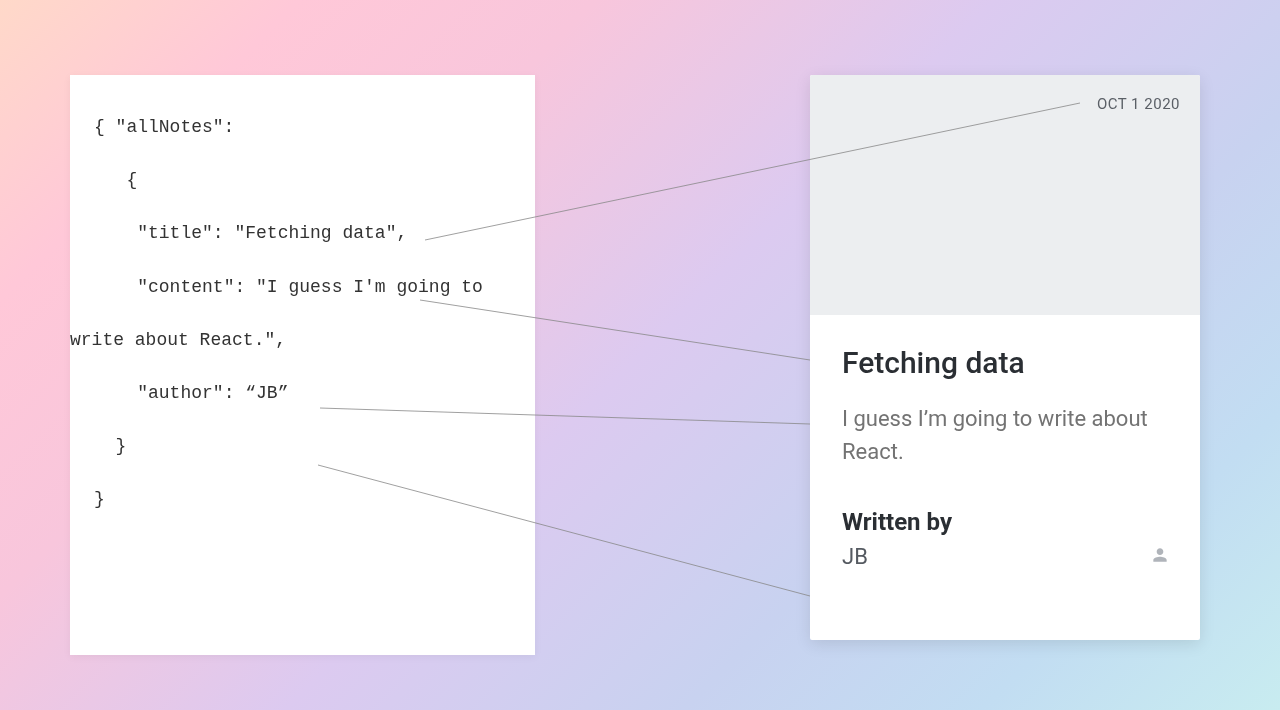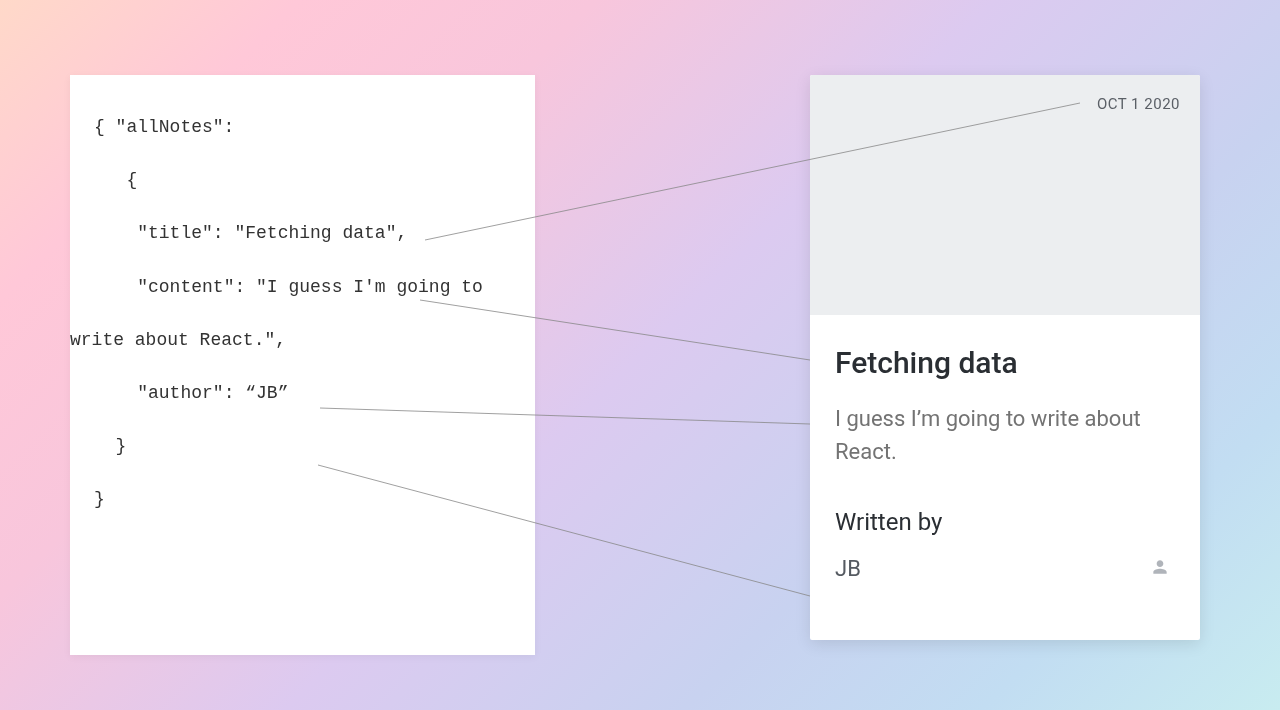--- a/index.html
+++ b/index.html
@@ -55,21 +55,21 @@
     .card-date {
       position: absolute;
       top: 20px;
       right: 20px;
       font-size: 15px;
       color: #5a5f66;
       letter-spacing: 0.5px;
     }
 
     .card-body {
-      padding: 30px 30px 24px 25px;
+      padding: 30px 30px 24px 32px;
       flex: 1;
       display: flex;
       flex-direction: column;
     }
 
     .card-title {
       font-size: 30px;
       font-weight: 500;
       color: #2a2e33;
       margin-bottom: 22px;
@@ -77,23 +77,23 @@
 
     .card-content {
       font-size: 22px;
       color: #737373;
       line-height: 1.5;
       margin-bottom: 40px;
     }
 
     .card-written-by {
       font-size: 24px;
-      font-weight: 400;
+      font-weight: 700;
       color: #2a2e33;
-      margin-bottom: 20px;
+      margin-bottom: 8px;
     }
 
     .card-author-row {
       display: flex;
       justify-content: space-between;
       align-items: center;
     }
 
     .card-author {
       font-size: 22px;

